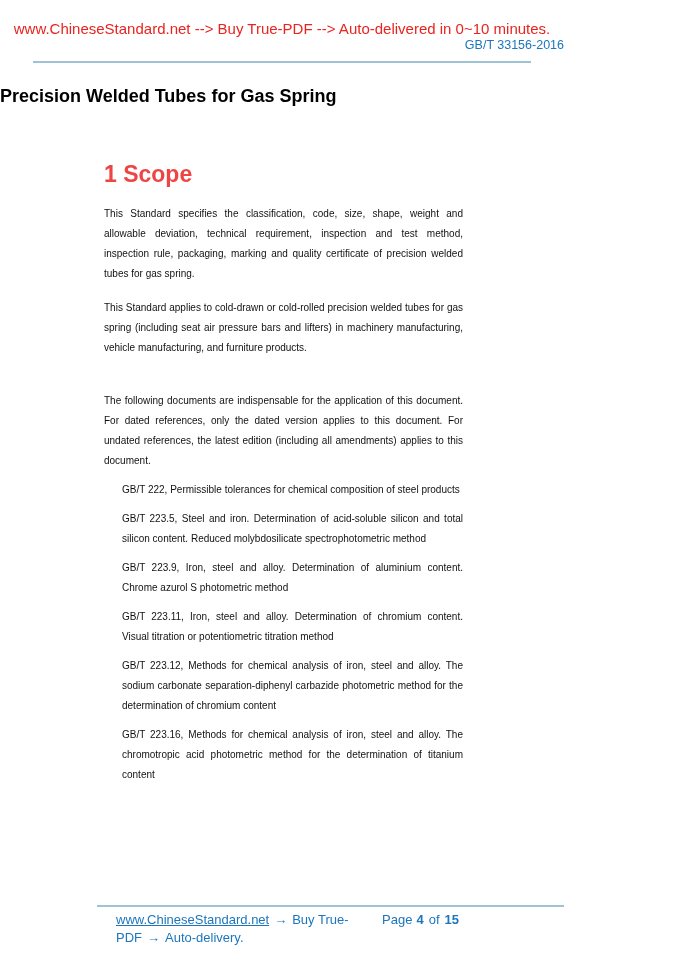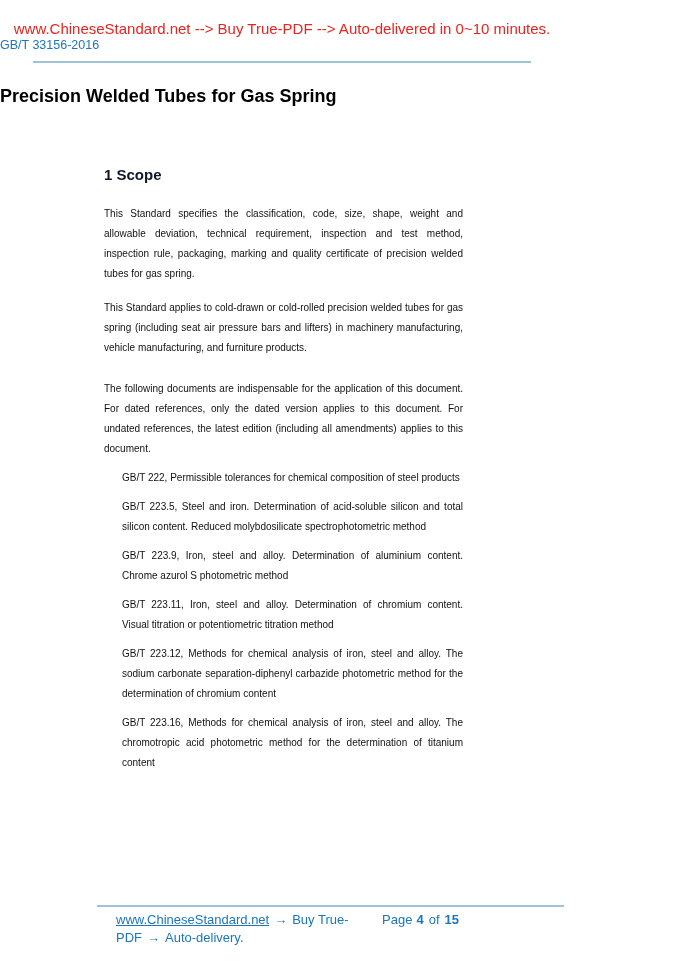--- a/index.html
+++ b/index.html
@@ -5,42 +5,42 @@
   html,body { margin:0; padding:0; background:#ffffff; }
   .page {
     position:relative; width:564px; height:980px; background:#ffffff;
     font-family:"Liberation Sans", sans-serif; color:#1a1a1a; overflow:hidden;
   }
   .banner {
     padding-top:20px; text-align:center;
     color:#e8241f; font-size:15px; line-height:18px;
   }
   .stdnum {
-    text-align:left; color:#1b76bd; font-size:12.5px; line-height:15px;
+    text-align:right; color:#1b76bd; font-size:12.5px; line-height:15px;
   }
   .rule {
     height:2px; background:#9fc3d6; border:none;
   }
   .rule-top { width:498px; margin:8px auto 0 auto; }
   .doc-title {
     margin-top:22px; 
     font-size:18px; font-weight:bold; line-height:22px; color:#000;
   }
   .content { margin:0 101px 0 104px; }
   .sec-heading {
-    font-size:15px; font-weight:bold; line-height:21px; color:#0f172a; margin:0;
+    font-size:23px; font-weight:bold; line-height:21px; color:#ef4444; margin:0;
   }
   .h-scope { margin-top:57px; }
   .h-normative { margin-top:11px; }
   .body-p {
     margin:0; font-size:10px; line-height:20px; text-align:justify; color:#111;
   }
   .p-scope1 { margin-top:19px; }
   .p-scope2 { margin-top:14px; }
-  .p-intro { margin-top:21px; }
+  .p-intro { margin-top:33px; }
   .ref { margin-top:9px; padding-left:18px; }
   .ref-cont { text-align-last:justify; }
   .footer-rule { position:absolute; top:905px; left:97px; width:498px; }
   .footer-row {
     position:absolute; top:911px; left:116px; right:101px;
     display:flex; justify-content:space-between; align-items:baseline;
     color:#1b76bd; font-size:13px; line-height:18px;
   }
   .footer-left a {
     color:#1b76bd; text-decoration:underline; cursor:pointer;

